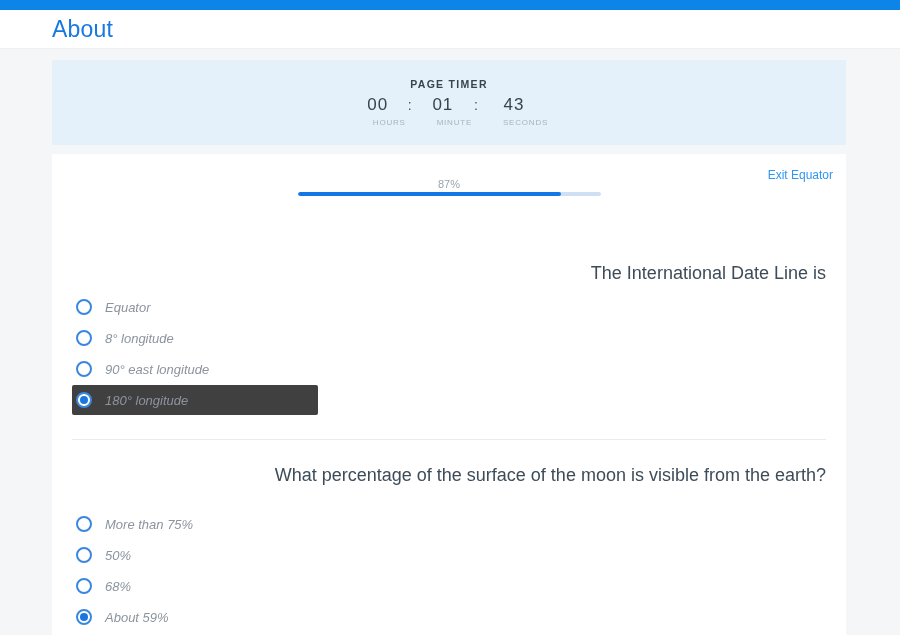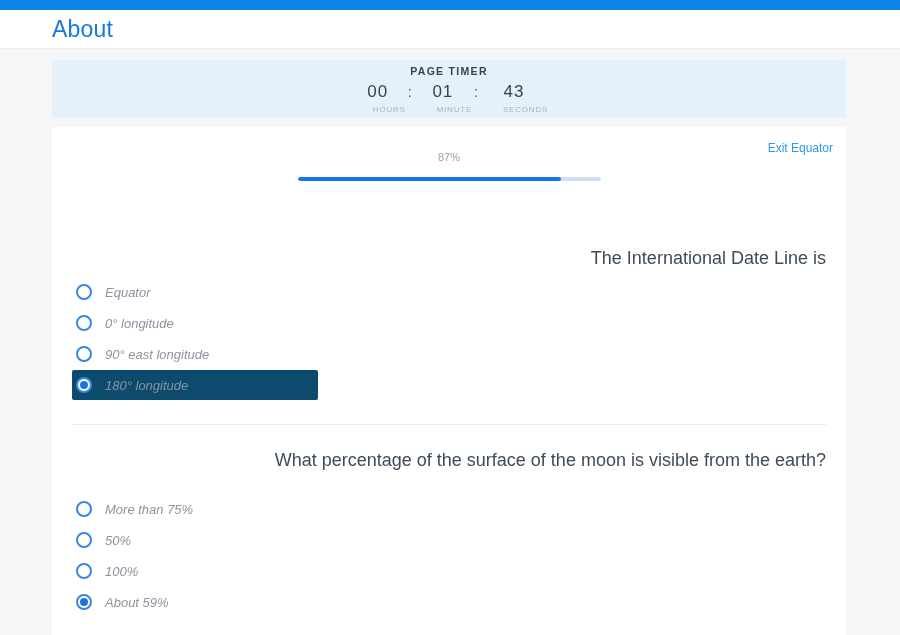--- a/index.html
+++ b/index.html
@@ -7,46 +7,46 @@
     font-family:"Liberation Sans", sans-serif; }
 
   .topbar { height:10px; background:#0d84e8; }
 
   .app-header { height:39px; background:#ffffff; display:flex; align-items:center;
     padding-left:52px; border-bottom:1px solid #efefef; }
   .app-title { font-size:23px; color:#1778e0; letter-spacing:0.2px; }
 
   .content { width:794px; margin-left:52px; }
 
-  .timer-panel { margin-top:11px; height:58px; background:#e4f1fb;
+  .timer-panel { margin-top:11px; height:85px; background:#e4f1fb;
     display:flex; flex-direction:column; align-items:center; justify-content:center; }
   .timer-title { font-size:10.5px; font-weight:bold; letter-spacing:1.3px; color:#39434e; margin-bottom:5px; }
   .timer-row { display:flex; align-items:flex-start;text-align:center; }
   .time-col { display:flex; flex-direction:column; align-items:center; min-width:40px; }
   .time-digits { font-size:17px; color:#39434e; letter-spacing:1px; line-height:20px; }
   .time-colon { font-size:14px; color:#4a5560; line-height:20px; margin:0 2px; }
   .time-unit { font-size:8px; color:#a9b3bc; letter-spacing:0.8px; margin-top:3px;padding-left:23px; }
 
   .card { margin-top:9px; background:#ffffff; height:520px; position:relative; padding:0 20px; }
 
   .exit-link { position:absolute; top:14px; right:13px; font-size:12px; color:#2e97f2;
     cursor:pointer; text-decoration:none; }
 
   .progress-wrap { width:303px; margin:0 auto; padding-top:24px; }
-  .progress-label { text-align:center; font-size:11px; color:#9aa4ad; margin-bottom:14px; }
+  .progress-label { text-align:center; font-size:11px; color:#9aa4ad; margin-bottom:2px; }
   .progress-track { height:4px; background:#cfe0f4; border-radius:2px; overflow:hidden; }
   .progress-fill { height:100%; background:#1377e8; border-radius:2px; }
 
   .question { margin-top:68px; }
   .question + .divider { margin-top:24px; }
   .question-title { font-size:18px; color:#3e4c59; line-height:19px;text-align:right; }
   .options { margin-top:9px;font-style:italic; }
   .option-row { width:246px; height:30px; margin-bottom:1px; display:flex; align-items:center;
     padding-left:4px; border-radius:2px; cursor:pointer; }
-  .option-row.highlight { background:#0c4a6e; }
+  .option-row.highlight { background:#404040; }
   .radio { flex:0 0 auto; width:16px; height:16px; border:2px solid #3a87e0; border-radius:50%;
     background:#ffffff; position:relative; }
   .radio.checked::after { content:''; position:absolute; inset:2px; border-radius:50%; background:#1b76e0; }
   .option-label { margin-left:13px; font-size:13px; color:#8b949e; white-space:nowrap; }
 
   .divider { border:none; border-top:1px solid #e9ebee; height:0; }
   .question-2 { margin-top:26px; }
   .question-2 .options { margin-top:24px; }
   .bottom-divider { margin-top:18px; }
 </style>
@@ -94,21 +94,21 @@
 
     <div class="question">
       <div class="question-title">The International Date Line is</div>
       <div class="options">
         <div class="option-row">
           <span class="radio"></span>
           <span class="option-label">Equator</span>
         </div>
         <div class="option-row">
           <span class="radio"></span>
-          <span class="option-label">0° longitude</span>
+          <span class="option-label">8° longitude</span>
         </div>
         <div class="option-row">
           <span class="radio"></span>
           <span class="option-label">90° east longitude</span>
         </div>
         <div class="option-row highlight">
           <span class="radio checked"></span>
           <span class="option-label">180° longitude</span>
         </div>
       </div>
@@ -122,21 +122,21 @@
         <div class="option-row">
           <span class="radio"></span>
           <span class="option-label">More than 75%</span>
         </div>
         <div class="option-row">
           <span class="radio"></span>
           <span class="option-label">50%</span>
         </div>
         <div class="option-row">
           <span class="radio"></span>
-          <span class="option-label">100%</span>
+          <span class="option-label">68%</span>
         </div>
         <div class="option-row">
           <span class="radio checked"></span>
           <span class="option-label">About 59%</span>
         </div>
       </div>
     </div>
 
     <hr class="divider bottom-divider">
 

